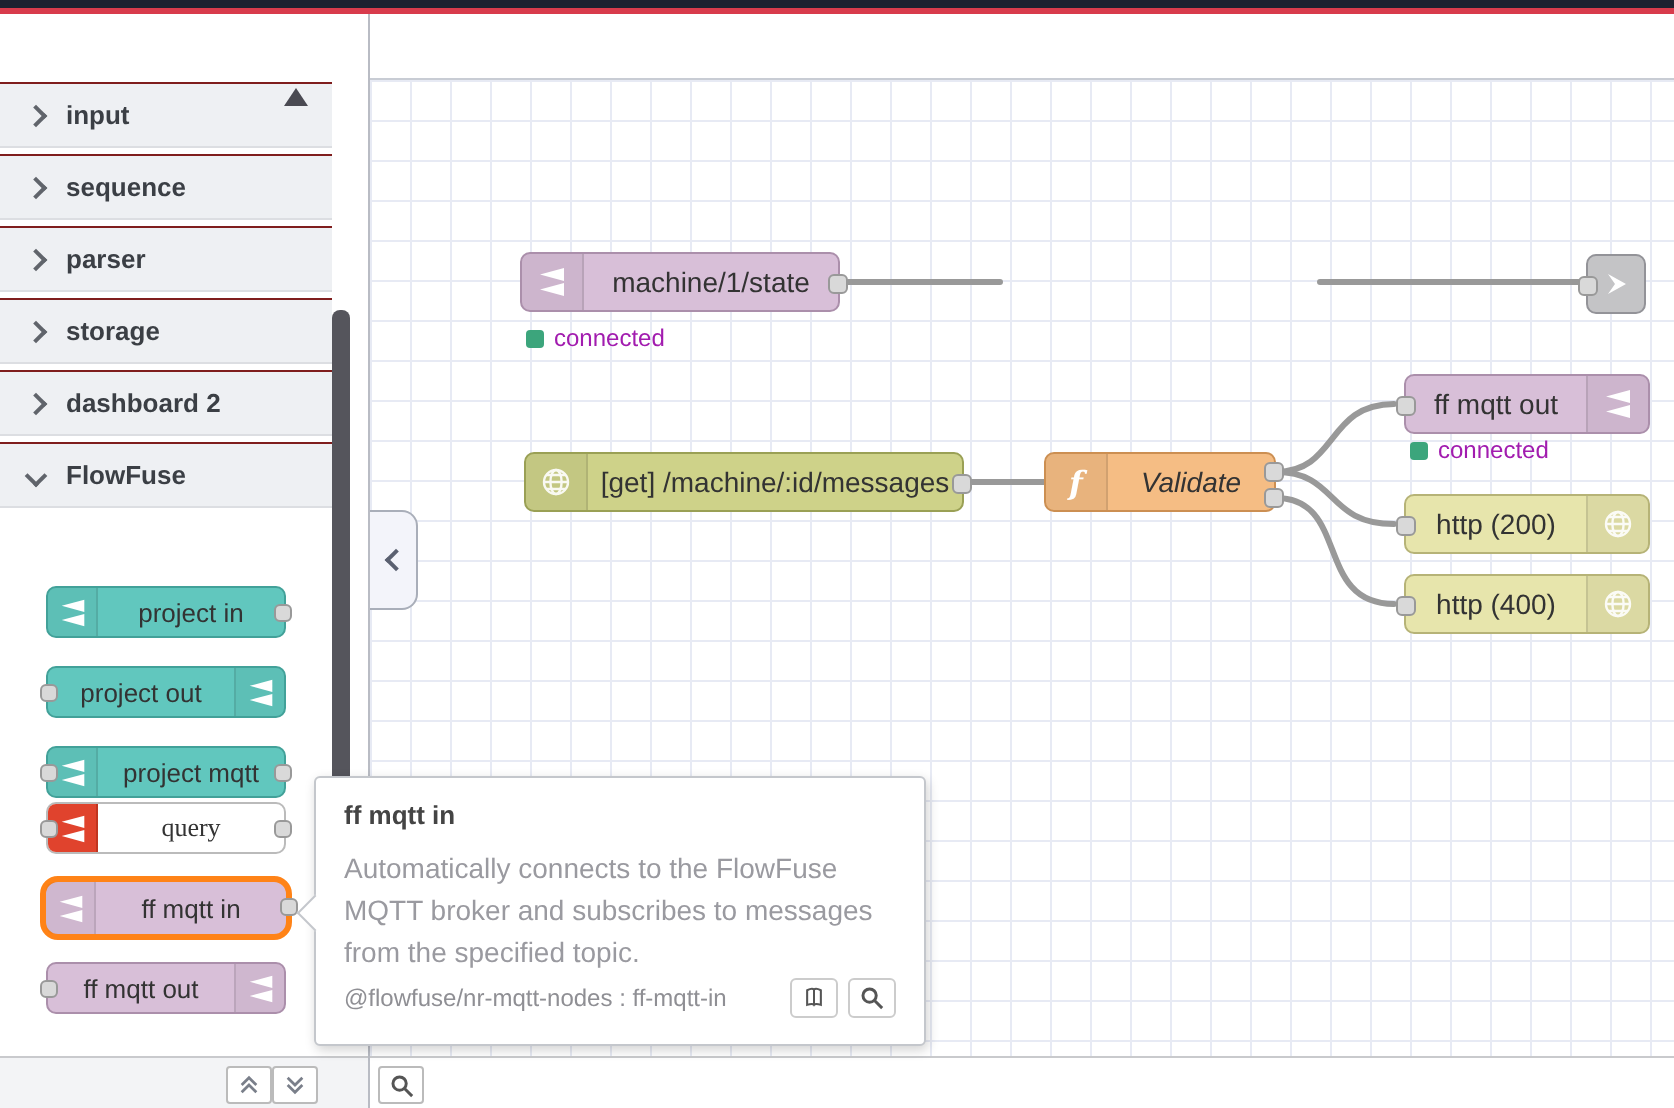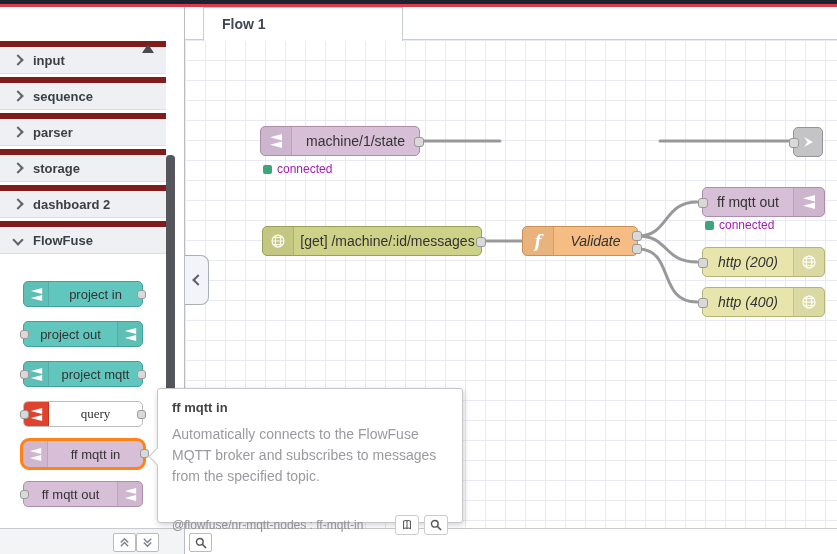--- a/index.html
+++ b/index.html
@@ -12,39 +12,39 @@
   .top-red{left:0;top:4px;width:837px;height:3px;background:#d83b4c;}
 
   
   .palette{left:0;top:7px;width:184px;height:521px;background:#fff;}
   .search-row{position:absolute;left:0;top:0;width:184px;height:33px;background:#fff;
               border-bottom:1px solid #e3e4e8;display:flex;align-items:center;padding-left:10px;box-sizing:border-box;}
   .search-row input{border:none;outline:none;font-size:14px;color:#555;width:130px;margin-left:8px;
                     font-family:"Liberation Sans","DejaVu Sans",sans-serif;background:transparent;}
   .search-row input::placeholder{color:#b0b3ba;}
   .cat{position:absolute;left:0;width:166px;height:33px;background:#eef0f3;
-       border-top:6px solid #7f1d1d;border-bottom:1px solid #dcdee2;
+       border-top:1px solid #7f1d1d;border-bottom:1px solid #dcdee2;
        display:flex;align-items:center;gap:11px;padding-left:14px;box-sizing:border-box;cursor:pointer;}
   .cat .lbl{font-size:13px;font-weight:bold;color:#3b3f45;}
   .chev{width:6px;height:6px;border-right:2px solid #60646b;border-bottom:2px solid #60646b;display:inline-block;}
   .chev.right{transform:rotate(-45deg);}
   .chev.down{transform:rotate(45deg);}
   .scroll-up-arrow{position:absolute;left:142px;top:37px;width:0;height:0;
        border-left:6px solid transparent;border-right:6px solid transparent;border-bottom:9px solid #4a4a52;}
   .scroll-thumb{position:absolute;left:166px;top:148px;width:9px;height:310px;background:#55555c;border-radius:4px;}
 
   
   .pnode{position:absolute;left:23px;width:120px;height:26px;border-radius:5px;border:1px solid;
          display:flex;align-items:stretch;font-size:13px;color:#333;box-sizing:border-box;cursor:move;}
   .pnode .picon{width:24px;display:flex;align-items:center;justify-content:center;background:rgba(0,0,0,0.04);}
   .pnode .picon.l{border-right:1px solid rgba(0,0,0,0.10);border-radius:4px 0 0 4px;}
   .pnode .picon.r{border-left:1px solid rgba(0,0,0,0.10);border-radius:0 4px 4px 0;}
   .pnode .plabel{flex:1;display:flex;align-items:center;justify-content:center;}
   .pnode .pport{position:absolute;width:9px;height:9px;top:8px;background:#d9d9d9;border:1px solid #999;border-radius:3px;box-sizing:border-box;}
-  .teal{background:#61c7be;border-color:#42a199;}
+  .teal{background:#61c7be;border-color:#42a199;margin-top:12px;}
   .purple{background:#d8bfd8;border-color:#ab8fab;}
   .whitebg{background:#fff;border-color:#bbb;font-family:Liberation Serif, serif;}
   .pnode.highlight{border:3px solid #ff8317;border-radius:9px;left:20px;width:126px;height:32px;}
 
   
   .pal-footer{left:0;top:528px;width:184px;height:26px;background:#f3f4f6;border-top:1px solid #c9cacd;}
   .cv-footer{left:185px;top:528px;width:652px;height:26px;background:#fff;border-top:1px solid #c9cacd;}
   .sq-btn{position:absolute;width:23px;height:19px;background:#fff;border:1px solid #bbb;border-radius:2px;
           display:flex;align-items:center;justify-content:center;cursor:pointer;box-sizing:border-box;}
 
@@ -67,33 +67,33 @@
          font-size:14px;color:#333;box-sizing:border-box;z-index:2;cursor:move;}
   .fnode .nicon{width:30px;display:flex;align-items:center;justify-content:center;background:rgba(0,0,0,0.05);}
   .fnode .nicon.l{border-right:1px solid rgba(0,0,0,0.10);border-radius:4px 0 0 4px;}
   .fnode .nicon.r{border-left:1px solid rgba(0,0,0,0.10);border-radius:0 4px 4px 0;}
   .fnode .nlabel{flex:1;display:flex;align-items:center;justify-content:center;white-space:nowrap;padding:0 6px;}
   .fnode .port{position:absolute;width:10px;height:10px;top:10px;background:#d9d9d9;border:1px solid #999;border-radius:3px;box-sizing:border-box;cursor:crosshair;}
   .c-mqtt{background:#d8bfd8;border-color:#ab8fab;}
   .c-change{background:#e2d96e;border-color:#b1a742;}
   .c-httpin{background:#ced289;border-color:#9aa055;}
   .c-func{background:#f5bd84;border-color:#cc8f52;}
-  .c-httpres{background:#e7e5ac;border-color:#b6b377;font-style:italic;}
+  .c-httpres{background:#e7e5ac;border-color:#b6b377;}
   .c-link{background:#c4c4c6;border-color:#939398;}
   .status{position:absolute;display:flex;align-items:center;gap:5px;font-size:12px;color:#a21caf;z-index:2;}
   .sdot{width:9px;height:9px;border-radius:2px;background:#3ca57c;}
 
   
   .tooltip{left:157px;top:388px;width:306px;height:135px;background:#fff;border:1px solid #c4c7cc;border-radius:3px;
            box-shadow:1px 2px 6px rgba(0,0,0,0.18);z-index:10;padding:11px 14px;box-sizing:border-box;}
   .tooltip .arrow{position:absolute;left:-7px;top:61px;width:12px;height:12px;background:#fff;
            border-left:1px solid #c4c7cc;border-bottom:1px solid #c4c7cc;transform:rotate(45deg);}
   .tt-title{font-size:13px;font-weight:bold;color:#444;}
   .tt-body{margin-top:9px;font-size:14px;line-height:21px;color:#9a9aa0;width:278px;}
-  .tt-footer{margin-top:28px;display:flex;align-items:center;justify-content:space-between;}
+  .tt-footer{margin-top:2px;display:flex;align-items:center;justify-content:space-between;}
   .tt-mod{font-size:12px;color:#8f8f94;}
   .tt-btns{display:flex;gap:5px;}
   .tt-btn{width:24px;height:20px;border:1px solid #ccc;border-radius:3px;background:#fff;display:flex;
           align-items:center;justify-content:center;cursor:pointer;box-sizing:border-box;}
 </style>
 </head>
 <body>
 
 <div id="app">
 
@@ -195,21 +195,20 @@
             <polygon points="15,2 15,8.5 3,5.2"></polygon>
             <polygon points="15,9.5 15,16 3,12.7"></polygon>
           </svg>
       </span>
       <span class="pport" style="left:-4px"></span>
     </div>
   </div>
 
   <div class="abs canvas">
     <div class="tabbar"></div>
-    <div class="tab">Flow 1</div>
     <div class="grid"></div>
 
     <svg class="wires">
       <g fill="none" stroke="#999" stroke-width="3" stroke-linecap="round">
         <path d="M235 134 H315"></path>
         <path d="M475 134 H608"></path>
         <path d="M297 234 H337"></path>
         <path d="M453 229 C484 229 478 195 512 195"></path>
         <path d="M453 229 C484 229 478 255 512 255"></path>
         <path d="M453 242 C490 242 472 295 512 295"></path>

